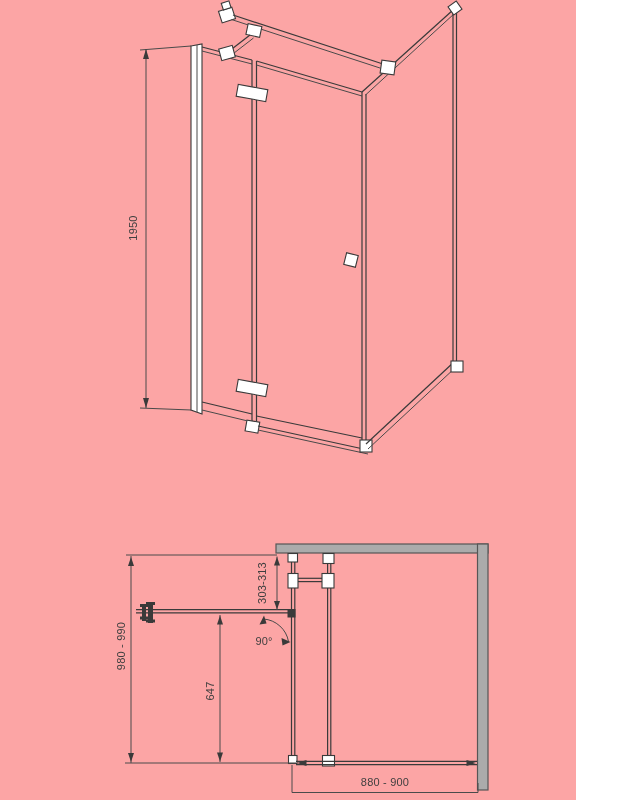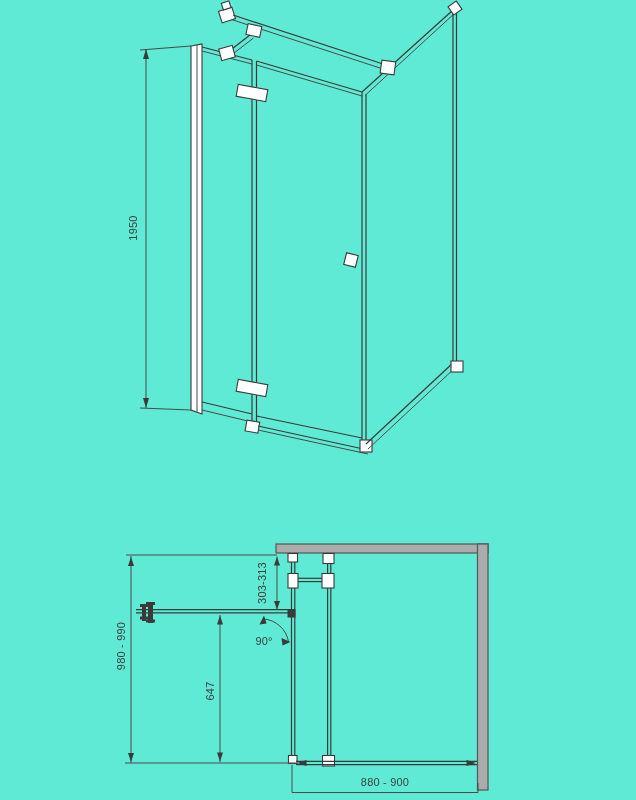--- a/index.html
+++ b/index.html
@@ -2,21 +2,21 @@
 <html><head>
 <meta charset="utf-8">
 <style>
   html,body{margin:0;padding:0;}
   body{
     width:636px;height:800px;
     background:#ffffff;
     font-family:"Liberation Sans", sans-serif;
     overflow:hidden;
   }
-  .stage{position:relative;width:636px;height:800px;background:#5eead4;}
+  .stage{position:relative;width:576px;height:800px;background:#fca5a5;}
   svg{display:block;}
   .dim-text{
     font-family:"Liberation Sans", sans-serif;
     font-size:11px;
     fill:#3f3f3f;
     letter-spacing:0.2px;
   }
   .thin{stroke:#4a4a4a;stroke-width:1;fill:none;}
   .glass{stroke:#3a3a3a;stroke-width:1.2;fill:none;}
   .frame{stroke:#3a3a3a;stroke-width:1.1;fill:#ffffff;}

